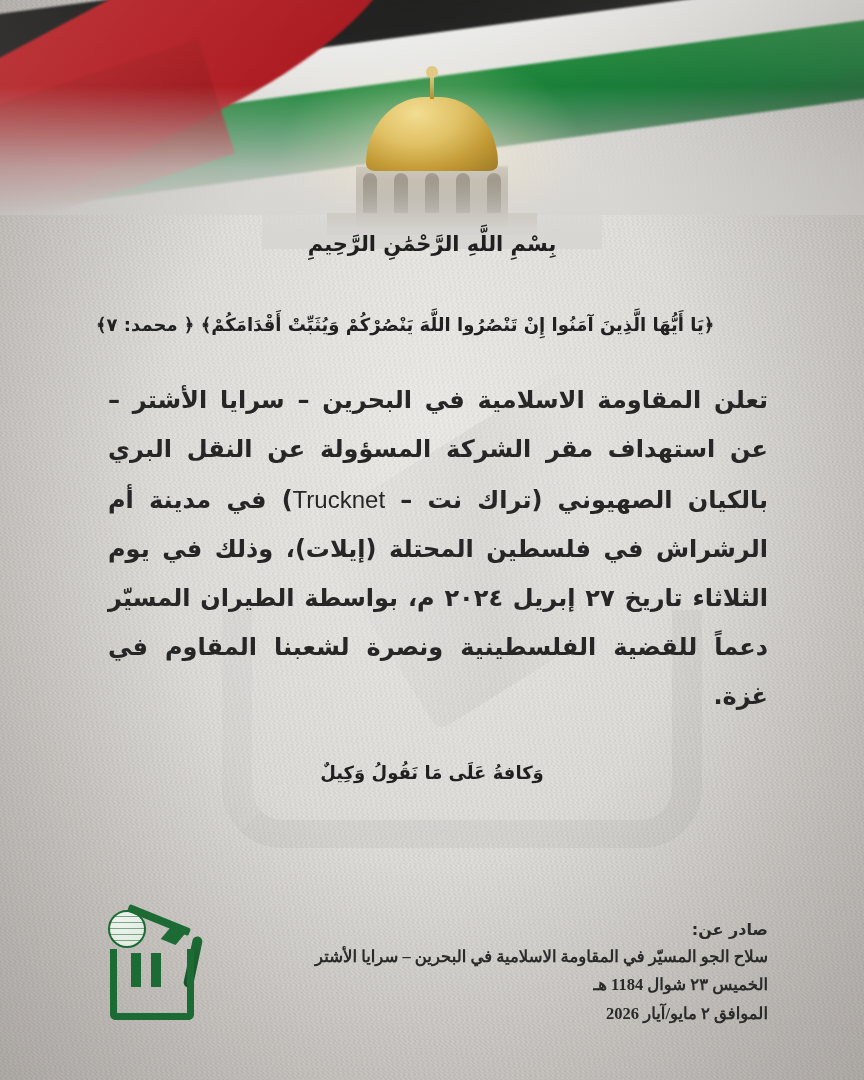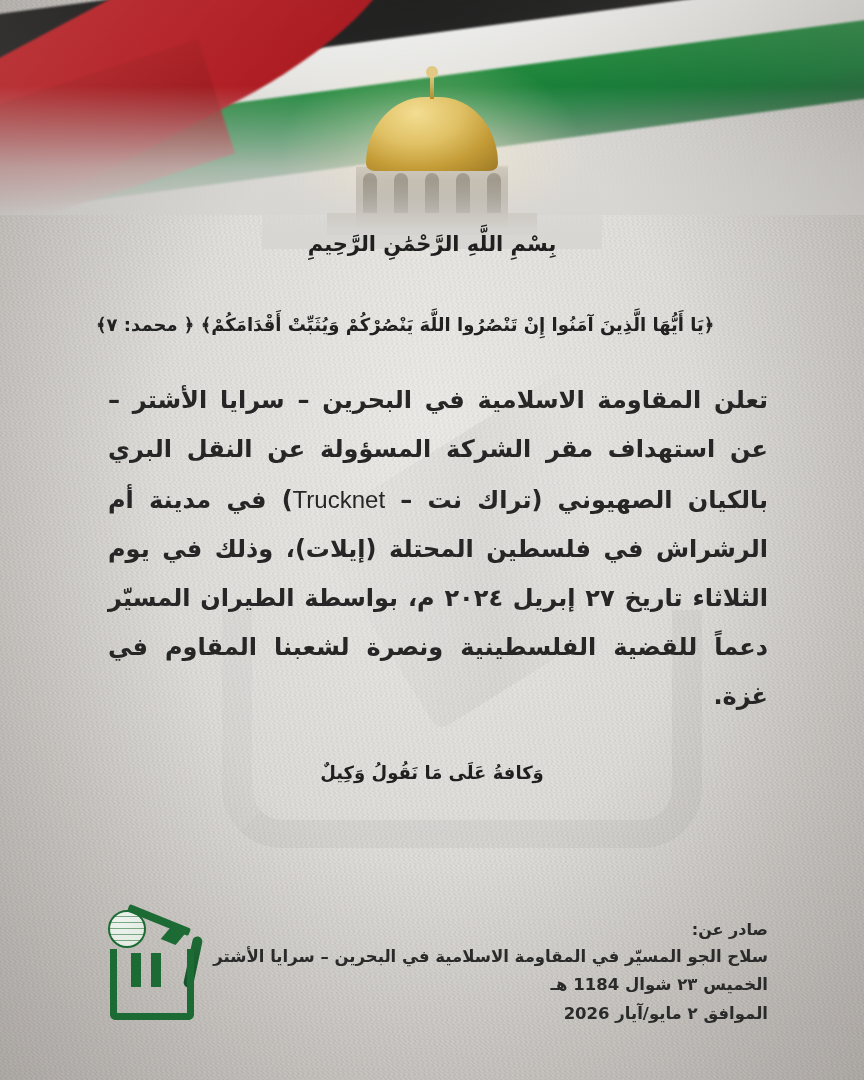--- a/index.html
+++ b/index.html
@@ -284,20 +284,21 @@
   }
   .footer .lead {
     font-size: 16px;
     font-weight: 700;
     margin-bottom: 4px;
   }
   .footer .line {
     font-size: 16.5px;
     font-weight: 700;
     line-height: 1.72;
+    font-family: Liberation Serif, serif;
   }
 
   
   .emblem {
     position: absolute;
     left: 104px;
     bottom: 60px;
     width: 92px;
     height: 110px;
   }

